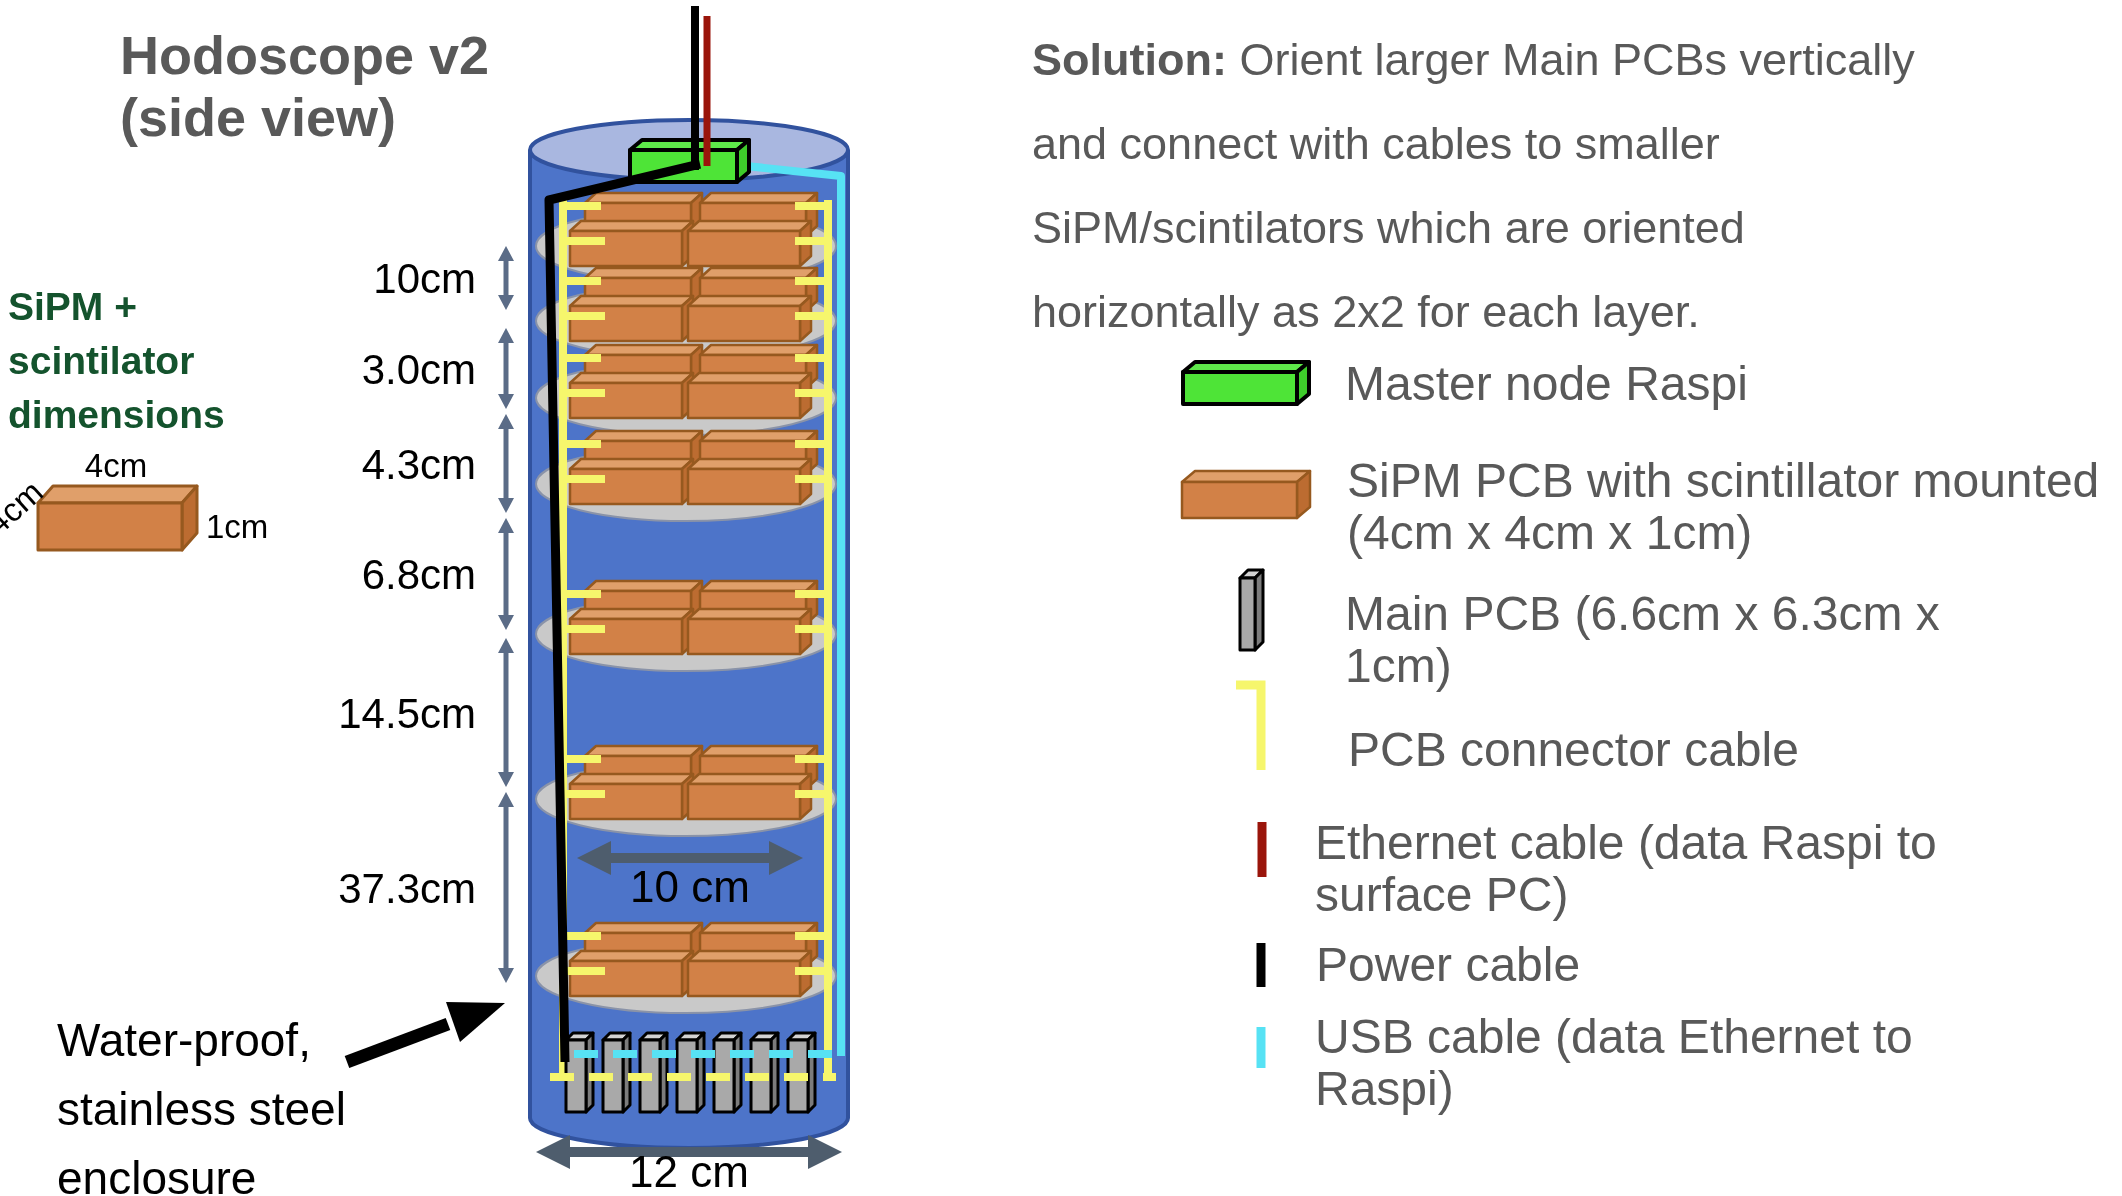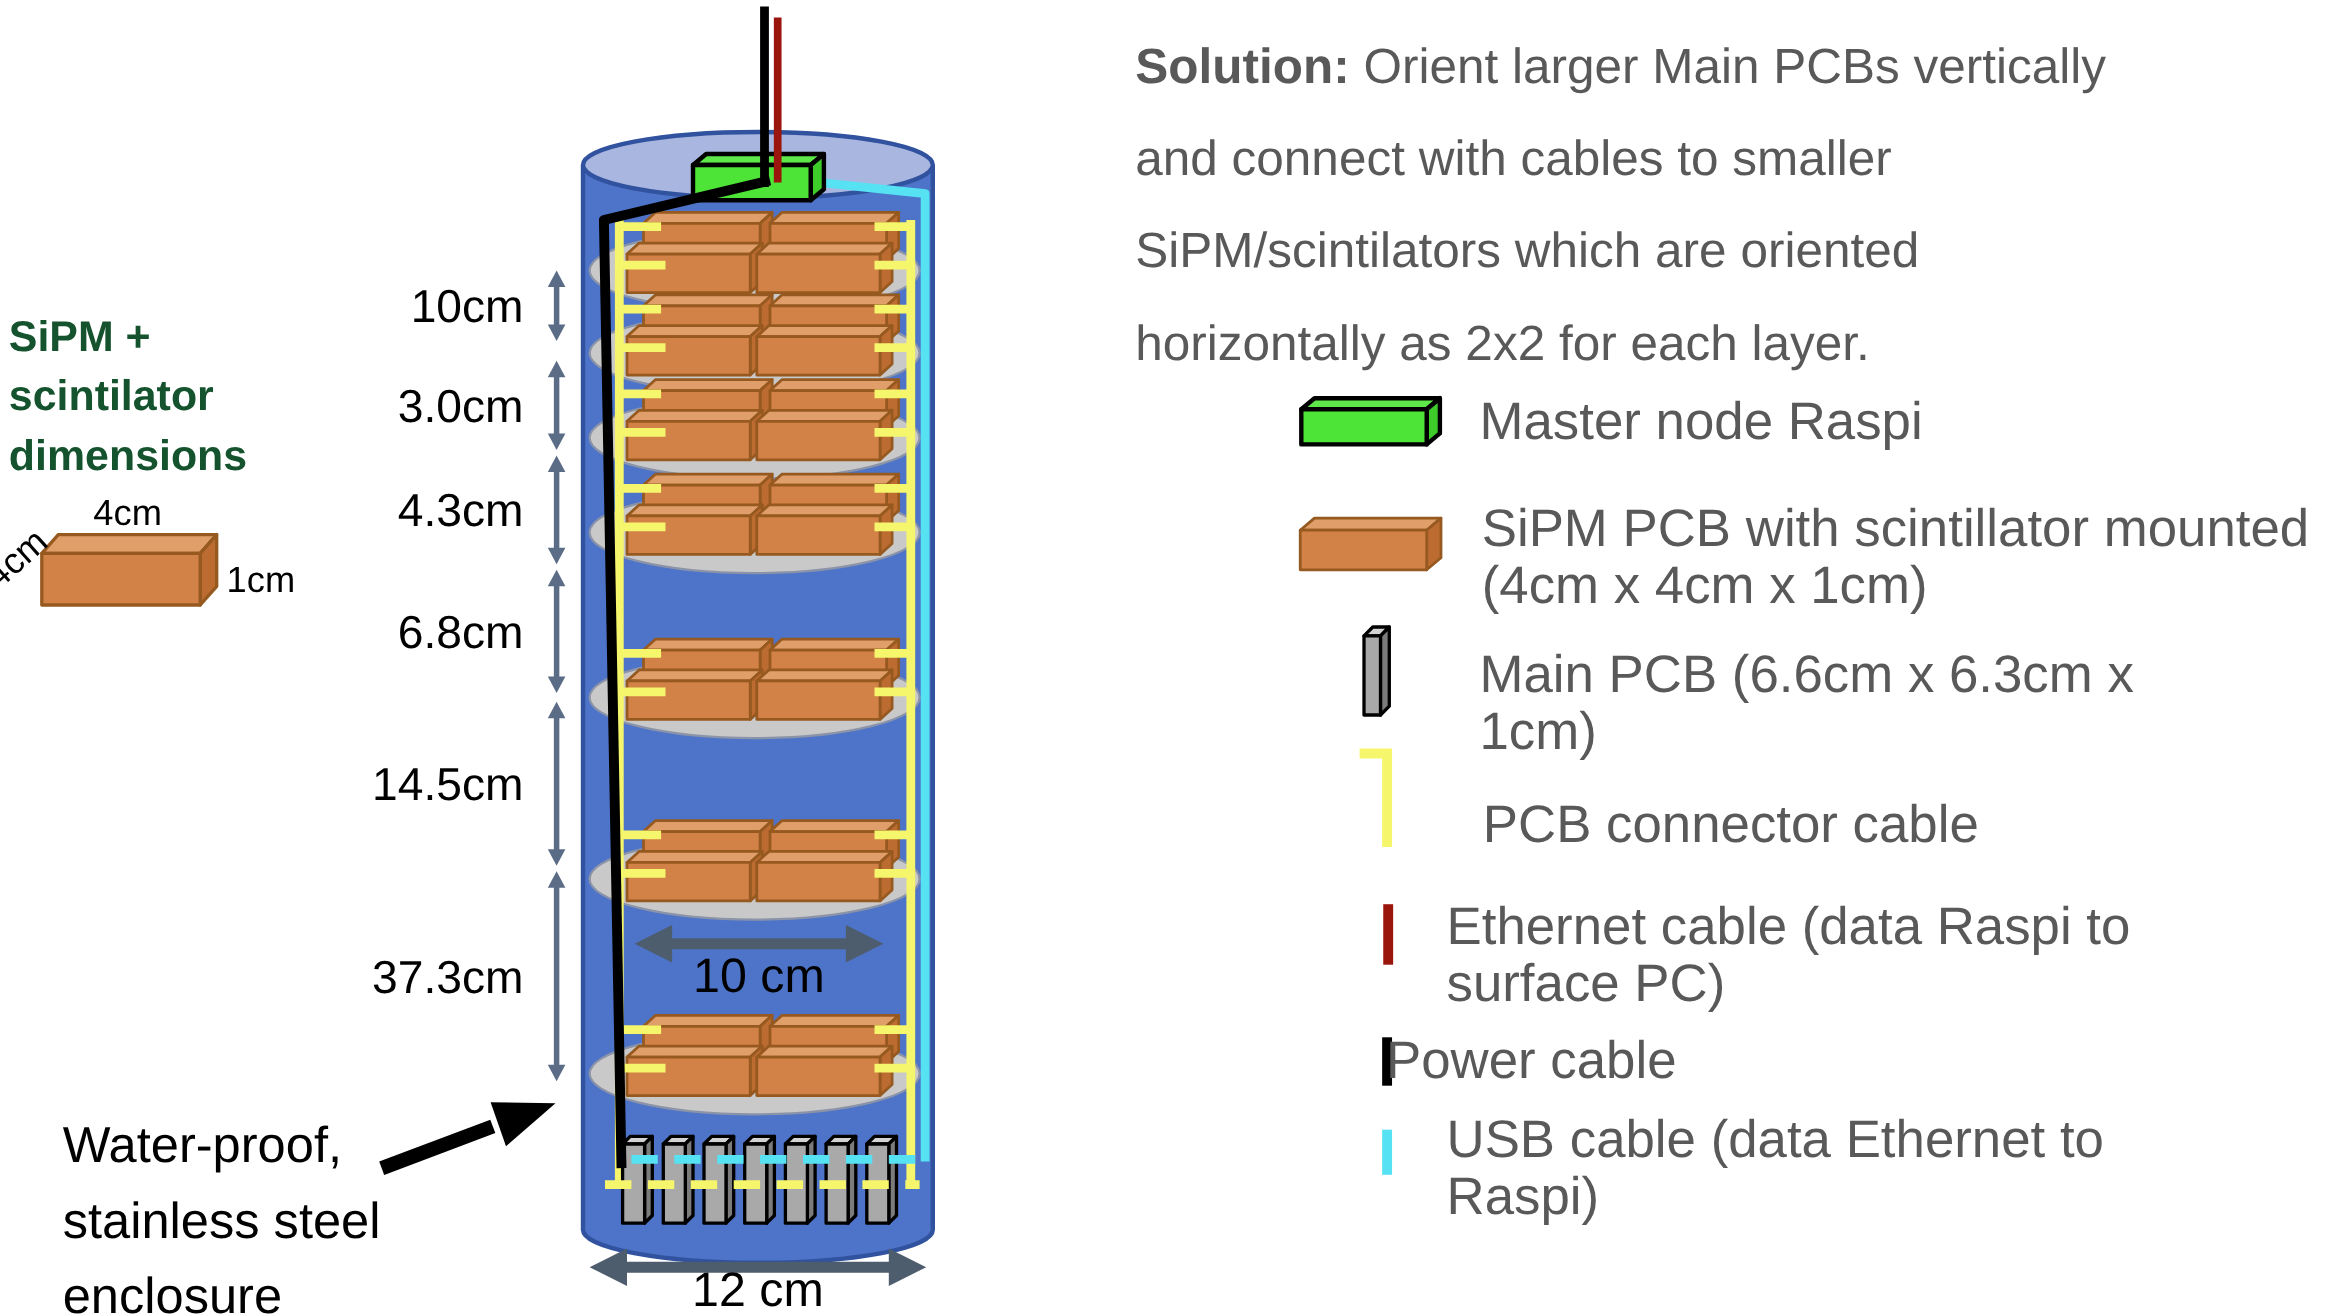--- a/index.html
+++ b/index.html
@@ -366,20 +366,22 @@
           <polygon points="1255,578 1263,570 1263,642 1255,650" fill="#7c7c7c" stroke="#000" stroke-width="3" stroke-linejoin="round"></polygon>
           <rect x="1240" y="578" width="15" height="72" fill="#a9a9a9" stroke="#000" stroke-width="3" stroke-linejoin="round"></rect>
         </g>
         <path d="M1236 685 H1261 V770" fill="none" stroke="#f6f66c" stroke-width="9"></path>
         <line x1="1262" y1="822" x2="1262" y2="877" stroke="#9a150b" stroke-width="9"></line>
         <line x1="1261" y1="943" x2="1261" y2="987" stroke="#000000" stroke-width="9"></line>
         <line x1="1261" y1="1027" x2="1261" y2="1068" stroke="#57e2f4" stroke-width="9"></line>
       </g>
   </svg>
 
+  <div class="abs title pre">Hodoscope v2
+(side view)</div>
 
   <div class="abs sipm-head pre">SiPM +
 scintilator
 dimensions</div>
 
   <div class="abs solution"><span class="b">Solution:</span><span class="pre"> Orient larger Main PCBs vertically
 and connect with cables to smaller
 SiPM/scintilators which are oriented
 horizontally as 2x2 for each layer.</span></div>
 
@@ -389,18 +391,18 @@
 
   <div id="legend-labels">
       <div class="legend-label" style="left: 1345px; top: 358px;">Master node Raspi</div>
       <div class="legend-label" style="left: 1347px; top: 455px;">SiPM PCB with scintillator mounted
 (4cm x 4cm x 1cm)</div>
       <div class="legend-label" style="left: 1345px; top: 588px;">Main PCB (6.6cm x 6.3cm x
 1cm)</div>
       <div class="legend-label" style="left: 1348px; top: 712px; margin-top: 12px;">PCB connector cable</div>
       <div class="legend-label" style="left: 1315px; top: 817px;">Ethernet cable (data Raspi to
 surface PC)</div>
-      <div class="legend-label" style="left: 1260px; top: 939px; text-align: right;">Power cable</div>
+      <div class="legend-label" style="left: 1316px; top: 939px; text-align: right;">Power cable</div>
       <div class="legend-label" style="left: 1315px; top: 1011px;">USB cable (data Ethernet to
 Raspi)</div>
     </div>
 
 </div>
 
 </body></html>

